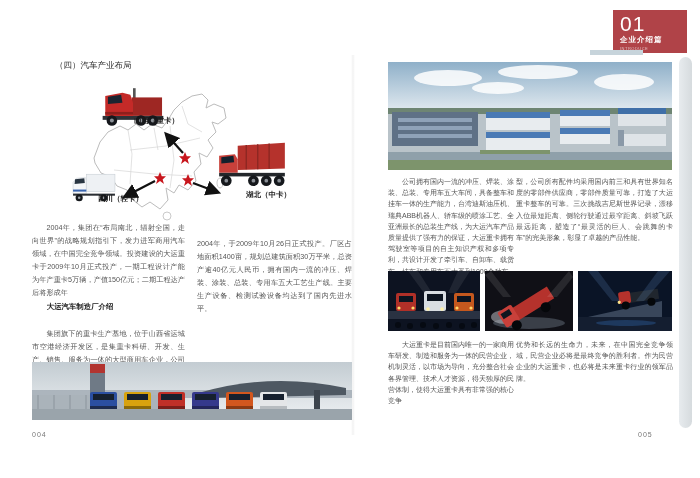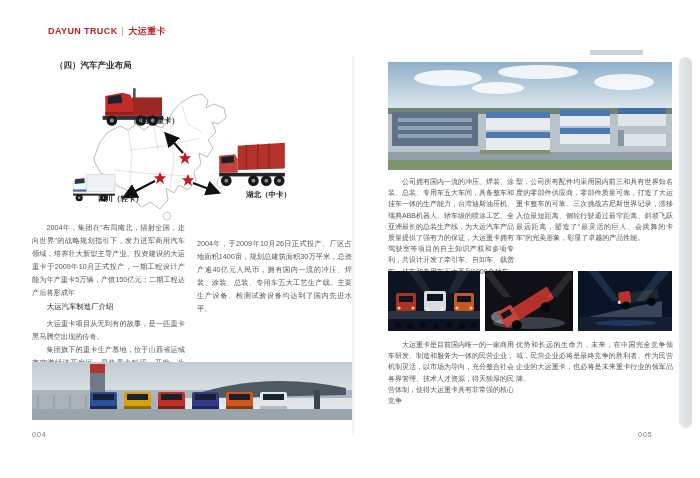--- a/index.html
+++ b/index.html
@@ -16,31 +16,31 @@
   #badge .num{font-size:21px;font-weight:300;line-height:22px;letter-spacing:1px;}
   #badge .ttl{font-size:7.5px;font-weight:bold;margin-top:0px;letter-spacing:1px;}
   #badge .sub{font-size:4px;color:#e3bfc1;margin-top:1px;letter-spacing:.5px;}
   #badge-bar{left:590px;top:50px;width:53px;height:5px;background:#c7d4db;}
   #edge-strip{left:679px;top:57px;width:13px;height:371px;border-radius:7px;
               background:linear-gradient(90deg,#e7ebee,#d6dbde);}
   #spine{left:351px;top:55px;width:4px;height:380px;
          background:linear-gradient(90deg,rgba(0,0,0,0),rgba(0,0,0,.05),rgba(0,0,0,0));}
 
   
-  #lp-title{left:55px;top:60px;font-size:8.5px;font-weight:bold;color:#2e2e2e;}
+  #lp-title{left:55px;top:60px;font-size:8.5px;font-weight:normal;color:#2e2e2e;}
   #map-zone{left:70px;top:80px;width:238px;height:142px;}
   .map-label{position:absolute;font-size:7.5px;font-weight:bold;color:#1a1a1a;white-space:nowrap;text-align:center;}
   #lbl-shanxi{left:64px;top:36px;}
   #lbl-hubei{left:148px;top:110px;margin-left:28px;}
   #lbl-sichuan{left:28px;top:114px;}
 
   .coltext{font-size:7.2px;line-height:13px;text-align:justify;color:#555;}
   .coltext p{margin:0;}
   .coltext p.ind{text-indent:2em;}
-  .coltext h4{margin:1px 0 4px 0;font-size:7.4px;color:#222;text-indent:2em;font-weight:normal;}
+  .coltext h4{margin:1px 0 14px 0;font-size:7.4px;color:#222;text-indent:2em;font-weight:bold;}
   #lp-col1{left:32px;top:221px;width:153px;}
   #lp-col2{left:197px;top:221px;width:155px;}
   #lp-col2 .gap{margin-top:16px;}
 
   #lp-photo{left:32px;top:362px;width:320px;height:58px;z-index:5;overflow:hidden;}
   .pagenum{font-size:7px;color:#777;letter-spacing:1px;}
   #lp-pagenum{left:32px;top:431px;}
   #rp-pagenum{left:638px;top:431px;}
 
   
@@ -56,24 +56,26 @@
   #rp-pic3{left:578px;width:94px;}
   #rp-bcol1{left:388px;top:339px;width:126px;}
   #rp-bcol2{left:516px;top:339px;width:157px;}
   svg{display:block;}
 </style>
 </head>
 <body>
 
 <div id="canvas">
 
-  <div id="logo" class="abs">
-    <span>DAYUN TRUCK</span><span class="sep">|</span><span class="cn">大运重卡</span>
-  </div>
-
+
+  <div id="badge" class="abs">
+    <div class="num">01</div>
+    <div class="ttl">企业介绍篇</div>
+    <div class="sub">INTRODUCE</div>
+  </div>
   <div id="badge-bar" class="abs"></div>
   <div id="edge-strip" class="abs"></div>
   <div id="spine" class="abs"></div>
 
   <div id="lp-title" class="abs">（四）汽车产业布局</div>
 
   <div id="map-zone" class="abs">
 
     <svg class="abs" style="left:0;top:0" width="238" height="142" viewBox="0 0 238 142">
       <defs>
@@ -150,23 +152,22 @@
       <circle cx="64" cy="56" r="7" fill="#15181c"></circle>
         <circle cx="64" cy="56" r="2.5" fill="#9aa0a7"></circle>
     </svg>
 
     <div id="lbl-shanxi" class="map-label">山西（重卡）</div>
     <div id="lbl-hubei" class="map-label">湖北（中卡）</div>
     <div id="lbl-sichuan" class="map-label">四川（轻卡）</div>
   </div>
 
   <div id="lp-col1" class="abs coltext">
-    <p class="ind">2004年，集团在“布局南北，辐射全国，走向世界”的战略规划指引下，发力进军商用汽车领域，培养壮大新型主导产业。投资建设的大运重卡于2009年10月正式投产，一期工程设计产能为年产重卡5万辆，产值150亿元；二期工程达产后将形成年</p>
+    <p class="ind">2004年，集团在“布局南北，辐射全国，走向世界”的战略规划指引下，发力进军商用汽车领域，在中国完全竞争领域。投资建设的大运重卡于2009年10月正式投产，一期工程设计产能为年产重卡5万辆，产值150亿元；二期工程达产后将形成年</p>
     <h4>大运汽车制造厂介绍</h4>
-    <p class="ind">大运重卡项目从无到有的故事，是一匹重卡黑马腾空出现的传奇。</p>
     <p class="ind">集团旗下的重卡生产基地，位于山西省运城市空港经济开发区，是集重卡科研、开发、生产、销售、服务为一体的大型商用车企业，公司始建于</p>
   </div>
   <div id="lp-col2" class="abs coltext">
     <p class="gap">2004年，于2009年10月26日正式投产。厂区占地面积1400亩，规划总建筑面积30万平米，总资产逾40亿元人民币，拥有国内一流的冲压、焊装、涂装、总装、专用车五大工艺生产线。主要生产设备、检测试验设备均达到了国内先进水平。</p>
   </div>
 
   <div id="lp-photo" class="abs">
     <svg width="320" height="58" viewBox="0 0 320 58">
       <defs>
         <linearGradient id="sky1" x1="0" y1="0" x2="0" y2="1">

